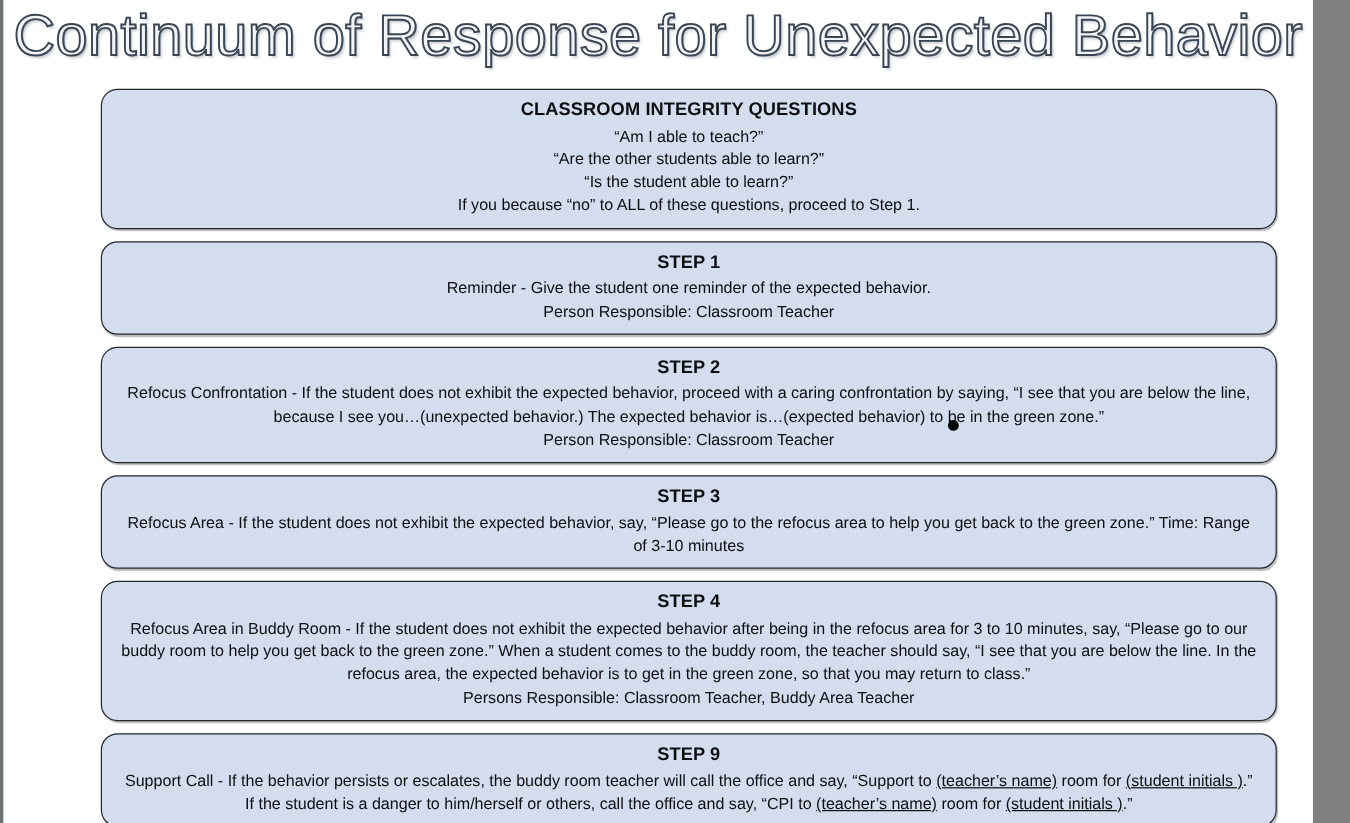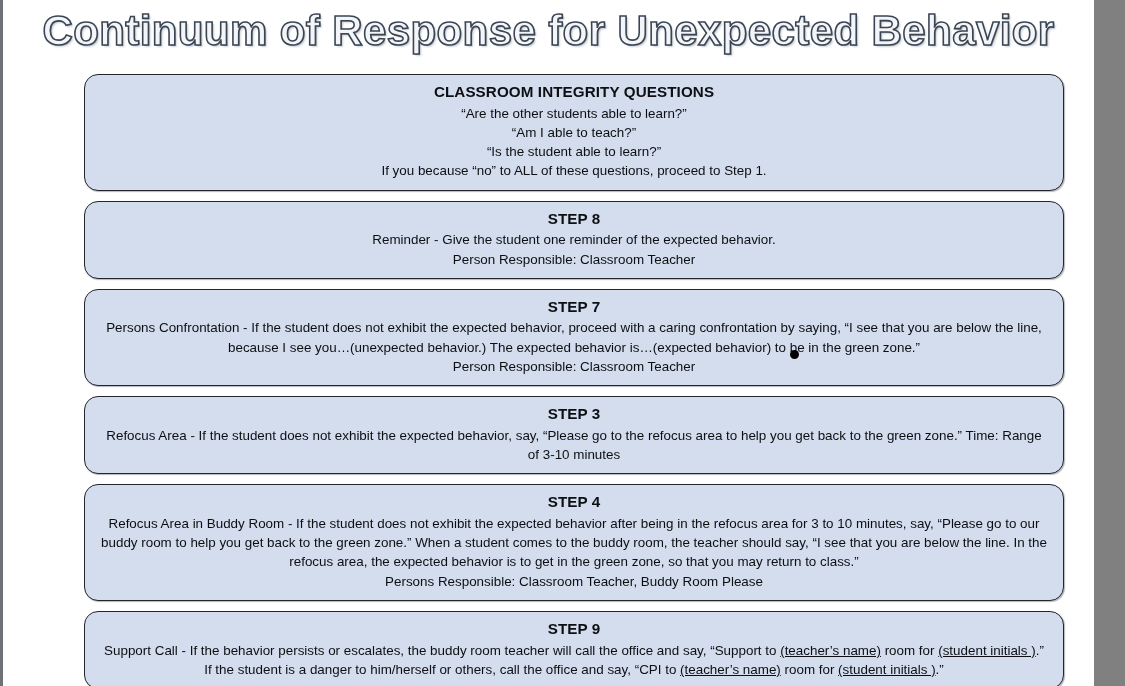--- a/index.html
+++ b/index.html
@@ -48,22 +48,22 @@
     position: absolute;
     left: 0; top: 2px;
     width: 1091px;
     height: 58px;
     display: flex;
     align-items: center;
     justify-content: center;
   }
   .title {
     font-family: "Liberation Sans", sans-serif;
-    font-size: 42px;
-    font-weight: 700;
+    font-size: 48px;
+    font-weight: 400;
     letter-spacing: 0.4px;
     color: #f3f5f9;
     -webkit-text-stroke: 1.6px #3b4654;
     text-shadow:
        1px 1px 0 rgba(120,130,145,0.55),
        2px 2px 2px rgba(120,130,145,0.35);
     white-space: nowrap;
     line-height: 1;
   }
 
@@ -122,47 +122,47 @@
   <div class="sheet">
 
     <div class="title-wrap">
       <div class="title">Continuum of Response for Unexpected Behavior</div>
     </div>
 
     <div class="boxes">
 
       <div class="box">
         <div class="box-head">CLASSROOM INTEGRITY QUESTIONS</div>
+        <div class="box-line">“Am I able to teach?”</div>
         <div class="box-line">“Are the other students able to learn?”</div>
-        <div class="box-line">“Am I able to teach?”</div>
         <div class="box-line">“Is the student able to learn?”</div>
         <div class="box-line"><span>If you because “no” to </span><b>ALL</b><span> of these questions, proceed to Step 1.</span></div>
       </div>
 
       <div class="box">
-        <div class="box-head">STEP 8</div>
+        <div class="box-head">STEP 1</div>
         <div class="box-line"><b>Reminder</b><span> - Give the student one reminder of the expected behavior.</span></div>
         <div class="box-line">Person Responsible:  Classroom Teacher</div>
       </div>
 
       <div class="box">
-        <div class="box-head">STEP 7</div>
-        <div class="box-line"><b>Persons Confrontation</b><span> - If the student does not exhibit the expected behavior, proceed with a caring confrontation by saying, “I see that you are below the line, because I see you…(unexpected behavior.)  The expected behavior is…(expected behavior) to be in the green zone.”</span></div>
+        <div class="box-head">STEP 2</div>
+        <div class="box-line"><b>Refocus Confrontation</b><span> - If the student does not exhibit the expected behavior, proceed with a caring confrontation by saying, “I see that you are below the line, because I see you…(unexpected behavior.)  The expected behavior is…(expected behavior) to be in the green zone.”</span></div>
         <div class="box-line">Person Responsible:  Classroom Teacher</div>
       </div>
 
       <div class="box">
         <div class="box-head">STEP 3</div>
         <div class="box-line"><b>Refocus Area</b><span> - If the student does not exhibit the expected behavior, say, “Please go to the refocus area to help you get back to the green zone.”  Time:  Range of 3-10 minutes</span></div>
       </div>
 
       <div class="box">
         <div class="box-head">STEP 4</div>
         <div class="box-line"><b>Refocus Area in Buddy Room</b><span> - If the student does not exhibit the expected behavior after being in the refocus area for 3 to 10 minutes, say, “Please go to our buddy room to help you get back to the green zone.”  When a student comes to the buddy room, the teacher should say, “I see that you are below the line.  In the refocus area, the expected behavior is to get in the green zone, so that you may return to class.”</span></div>
-        <div class="box-line">Persons Responsible:  Classroom Teacher, Buddy Room Please</div>
+        <div class="box-line">Persons Responsible:  Classroom Teacher, Buddy Area Teacher</div>
       </div>
 
       <div class="box">
         <div class="box-head">STEP 9</div>
         <div class="box-line"><b>Support Call</b><span> - If the behavior persists or escalates, the buddy room teacher will call the office and say, “Support to </span><u>(teacher’s name)</u><span> room for </span><u>(student initials )</u><span>.”  If the student is a danger to him/herself or others, call the office and say, “CPI to </span><u>(teacher’s name)</u><span> room for </span><u>(student initials )</u><span>.”</span></div>
 
       </div>
 
     </div>
 

